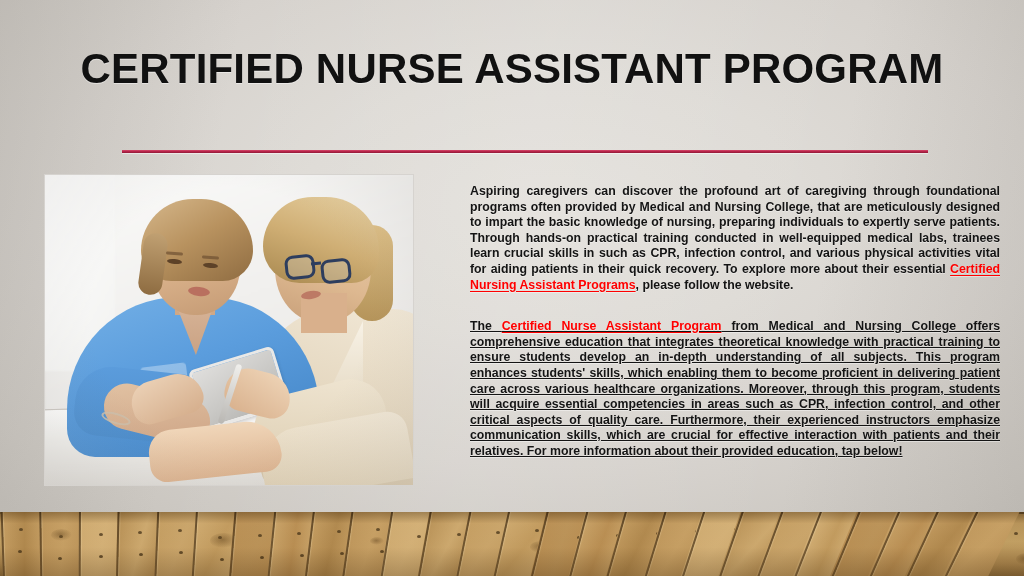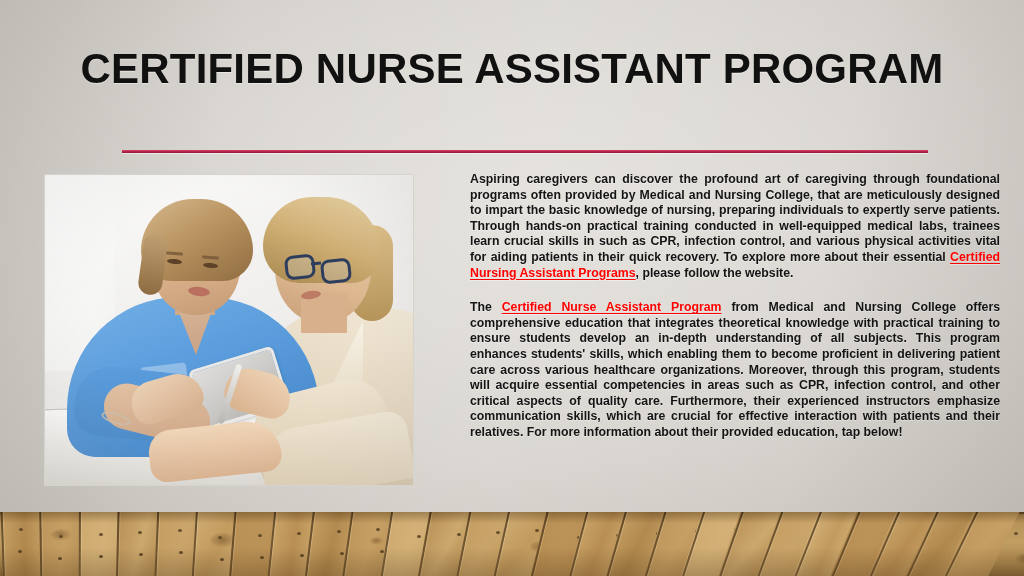--- a/index.html
+++ b/index.html
@@ -416,34 +416,34 @@
     inset: 0;
     background: radial-gradient(ellipse 250px 230px at 50% 45%,
         rgba(0,0,0,0) 55%, rgba(120,115,108,0.12) 100%);
   }
   .ph-blur { filter: blur(1.1px); }
 
   
   .body-col {
     position: absolute;
     left: 470px;
-    top: 172px;
+    top: 184px;
     width: 530px;
   }
   .para {
     color: #141414;
     font-size: 12.3px;
     line-height: 15.6px;
     font-weight: bold;
     text-align: justify;
     text-justify: inter-word;
     font-family: "Liberation Sans", sans-serif;
     text-shadow: 0 1px 0 rgba(255,255,255,0.40);
   }
-  .para + .para { margin-top: 19px; }
+  .para + .para { margin-top: 26px; text-decoration: underline; }
   .lnk {
     color: #ff0000;
     text-decoration: underline;
     text-decoration-color: #ff0000;
     text-underline-offset: 2px;
   }
 </style>
 </head>
 <body>
 

